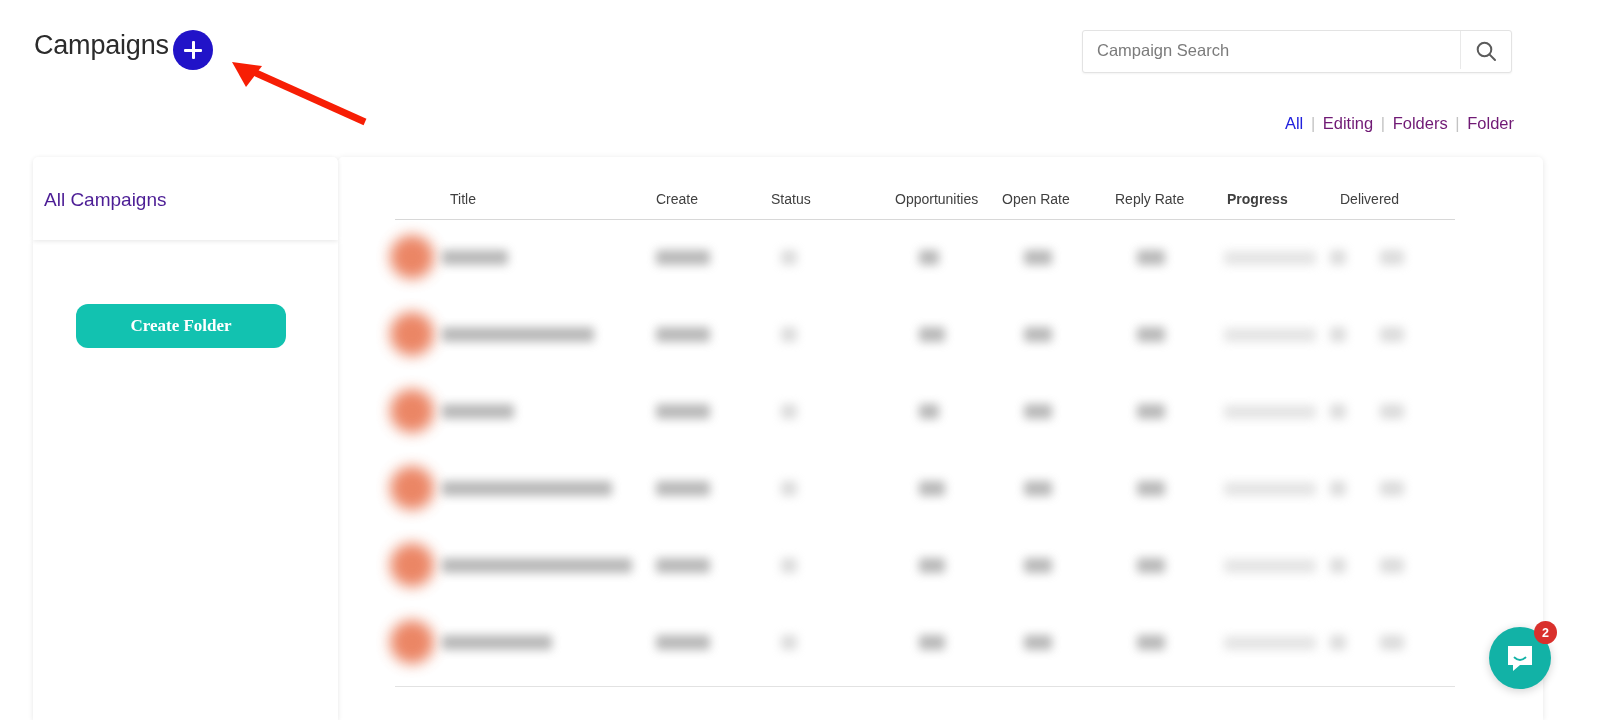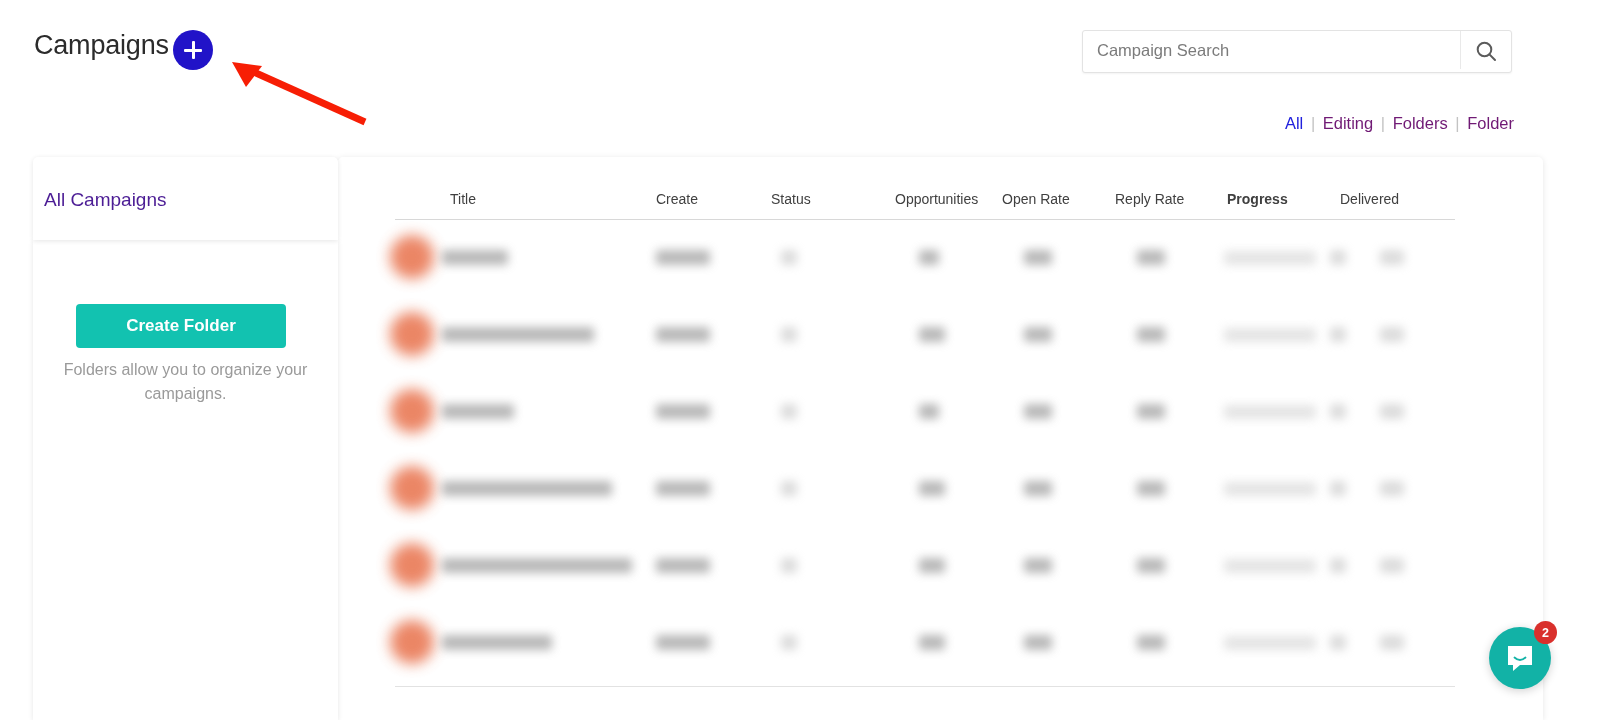--- a/index.html
+++ b/index.html
@@ -172,22 +172,22 @@
   }
   #create-folder-button {
     position: absolute;
     left: 43px;
     top: 64px;
     width: 210px;
     height: 44px;
     background: #12c2b0;
     color: #ffffff;
     border: none;
-    border-radius: 4px;
-    font-family: Liberation Sans, sans-serif;
+    border-radius: 12px;
+    font-family: Liberation Serif, serif;
     font-size: 17px;
     font-weight: bold;
     cursor: pointer;
   }
   #folder-help-text {
     position: absolute;
     left: 20px;
     top: 118px;
     width: 265px;
     text-align: center;
@@ -349,21 +349,20 @@
   <span class="sep">|</span>
   <span class="filter-link">Folder</span>
 </div>
 
 <div id="sidebar-tab-card">
   <div id="sidebar-item-all-campaigns">All Campaigns</div>
 </div>
 
 <div id="sidebar-body-card">
   <button id="create-folder-button">Create Folder</button>
-  <div id="folder-help-text">Folders allow you to organize your campaigns.</div>
 </div>
 
 <div id="campaigns-card">
 
   <div id="table-header">
       <div class="col-head" style="left: 112px;">Title</div>
       <div class="col-head" style="left: 318px;">Create</div>
       <div class="col-head" style="left: 433px;">Status</div>
       <div class="col-head" style="left: 549px; margin-left: 8px;">Opportunities</div>
       <div class="col-head" style="left: 664px;">Open Rate</div>

